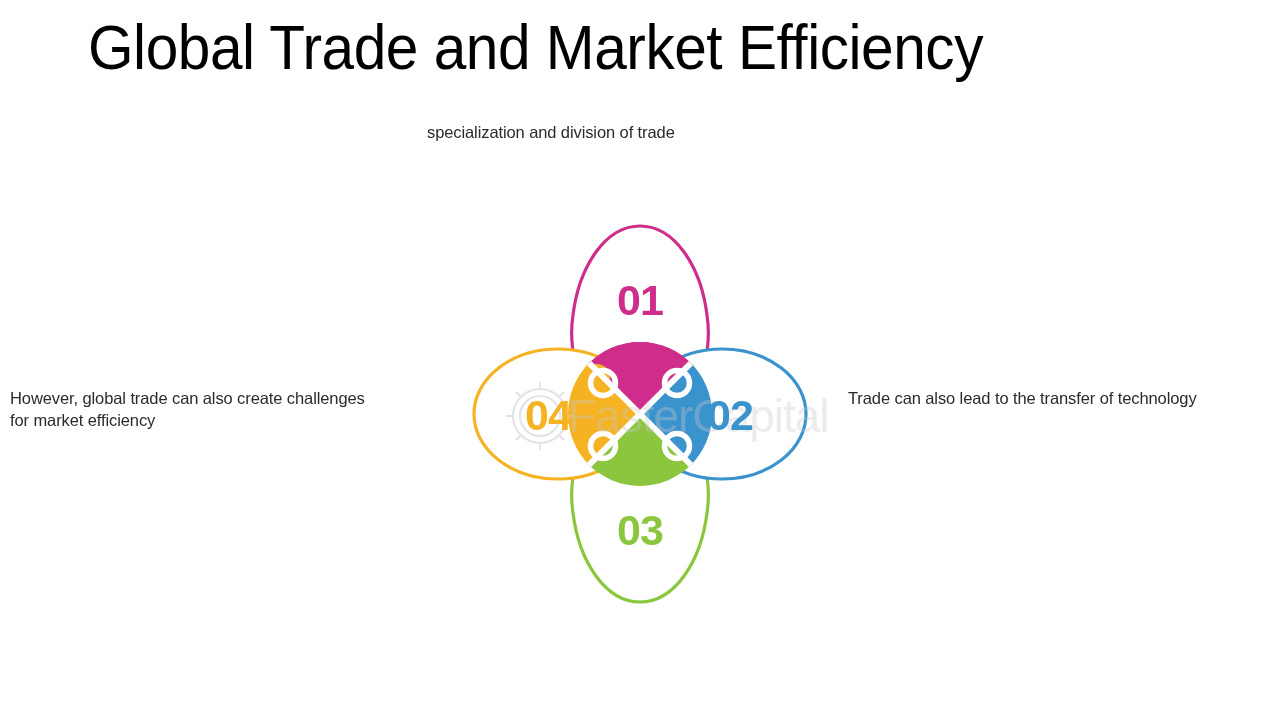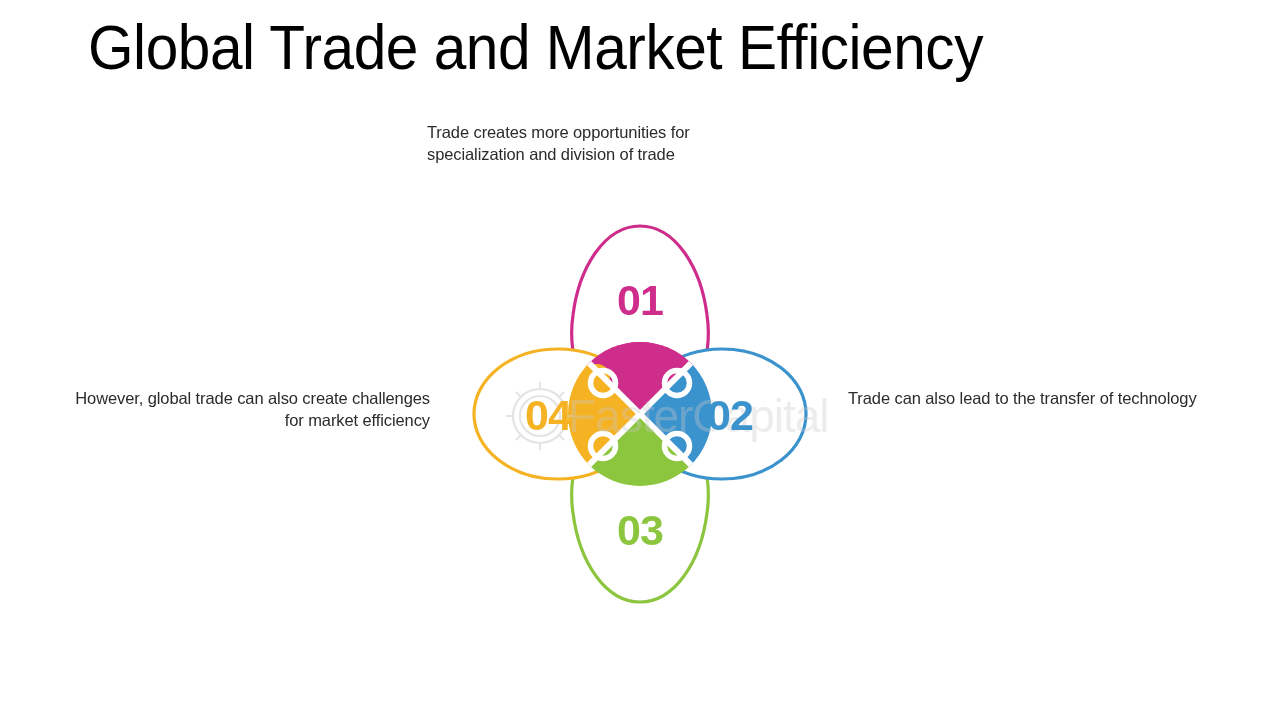--- a/index.html
+++ b/index.html
@@ -37,21 +37,21 @@
     position: absolute;
     font-family: "Liberation Sans", sans-serif;
     font-size: 16.5px;
     line-height: 22px;
     color: #2b2b2b;
     letter-spacing: -0.1px;
   }
   #caption-top    { left: 427px; top: 121px; width: 340px; }
   #caption-right  { left: 848px; top: 387px; width: 420px; }
   #caption-bottom { left: 427px; top: 616px; width: 430px; }
-  #caption-left   { left: 10px;  top: 387px; width: 420px; text-align: right; }
+  #caption-left   { left: 10px;  top: 387px; width: 420px; text-align: left; }
   .caption .line { display: block; white-space: nowrap; }
 
   
   #diagram {
     position: absolute;
     left: 430px;
     top: 195px;
     width: 420px;
     height: 430px;
   }
@@ -71,21 +71,20 @@
     fill: #c9c9c9;
     opacity: 0.62;
   }
 </style>
 </head>
 <body>
 
 <div id="page-title">Global Trade and Market Efficiency</div>
 
 <div class="caption" id="caption-top">
-  <span class="line">Trade creates more opportunities for</span>
   <span class="line">specialization and division of trade</span>
 </div>
 
 <div class="caption" id="caption-right">
   <span class="line">Trade can also lead to the transfer of technology</span>
 </div>
 
 <div class="caption" id="caption-bottom">
 </div>
 

